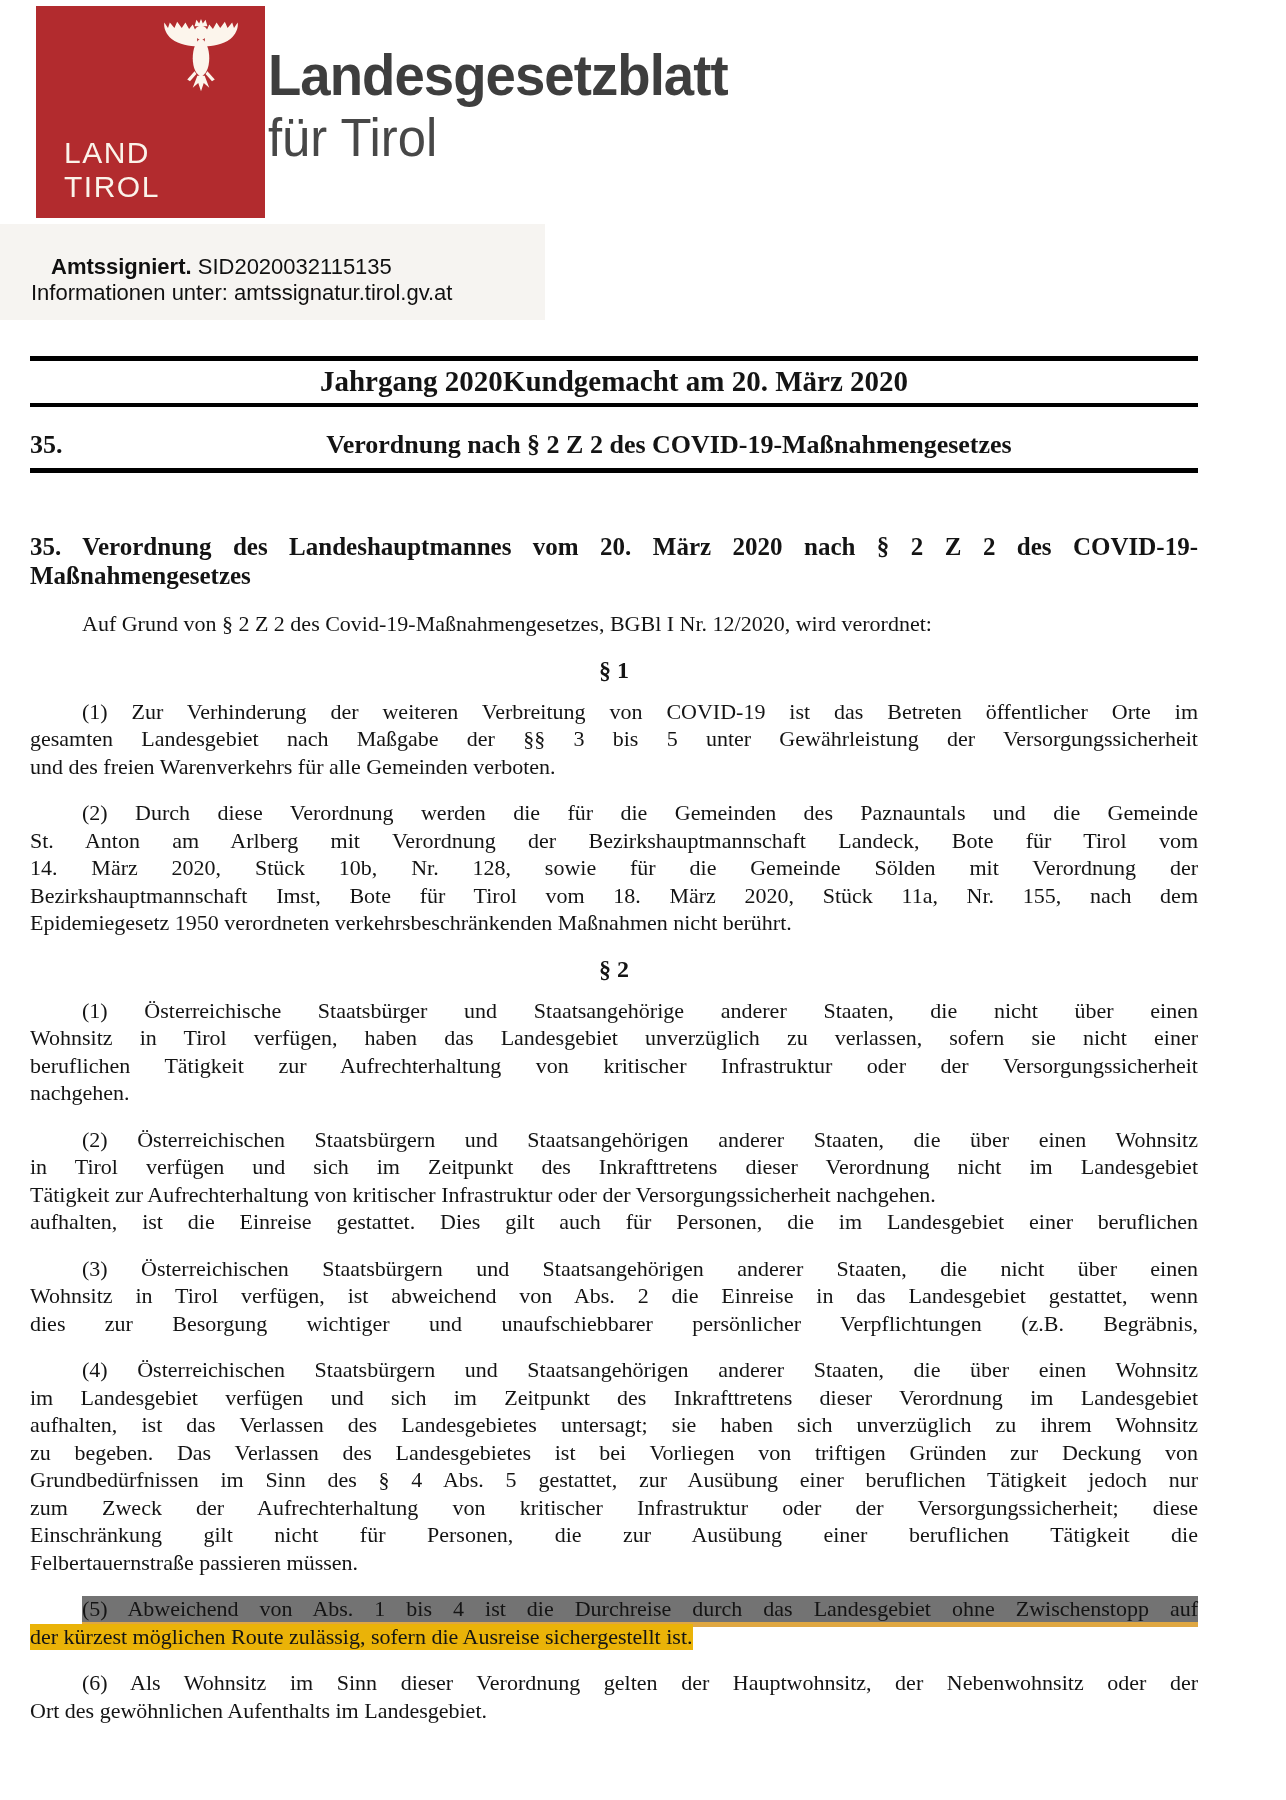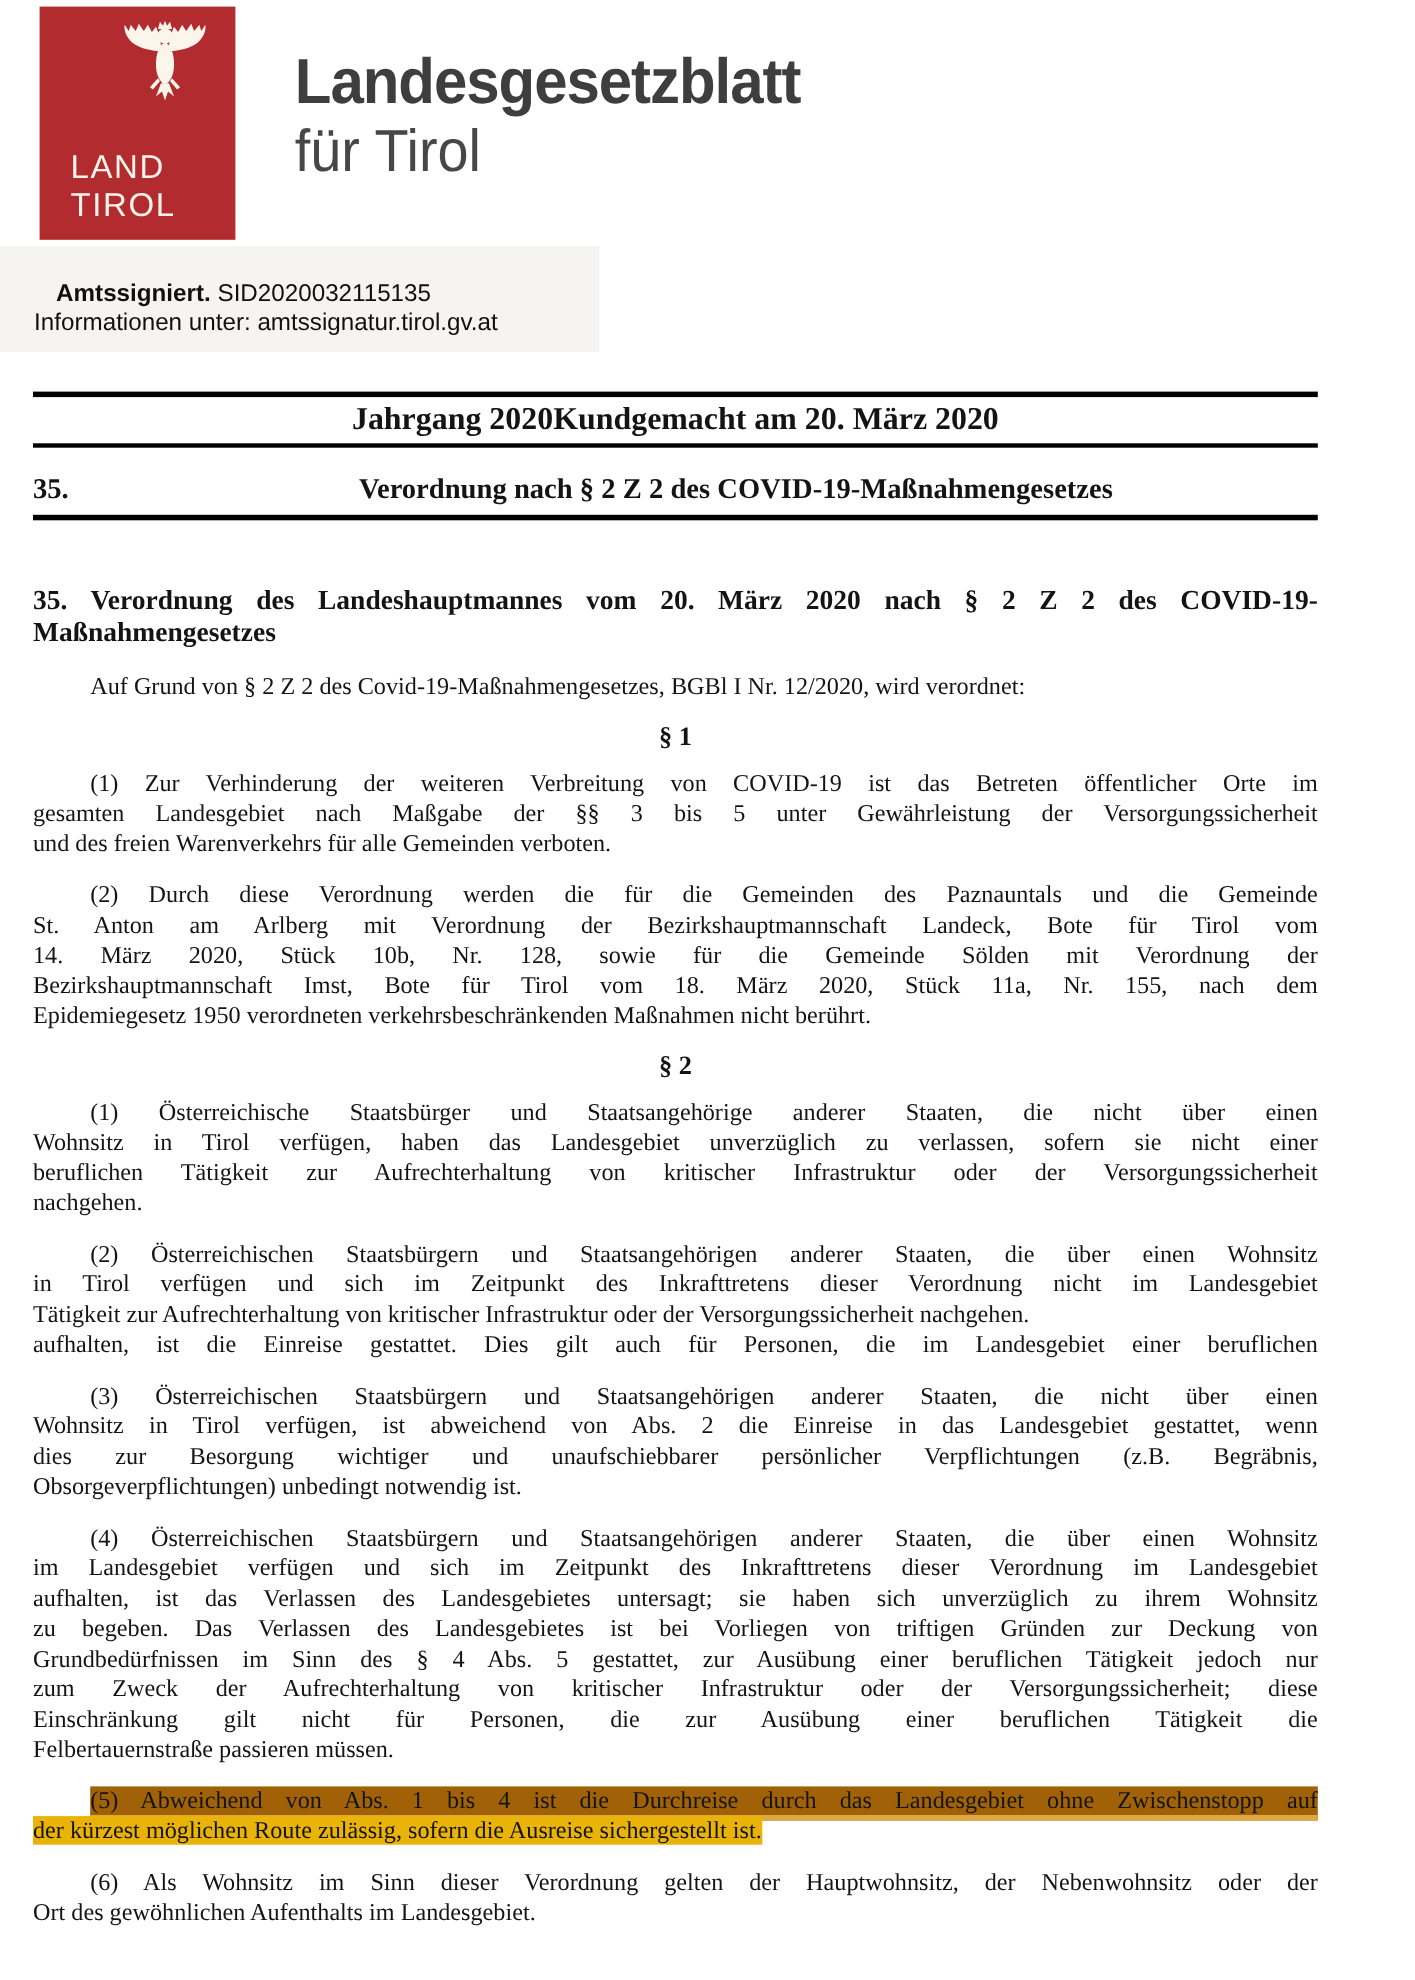--- a/index.html
+++ b/index.html
@@ -1,21 +1,21 @@
 <!DOCTYPE html>
 <html><head>
 <meta charset="utf-8">
 <style>
   html,body{margin:0;padding:0;background:#ffffff;}
   .page{position:relative;width:1286px;height:1800px;background:#ffffff;overflow:hidden;
         font-family:"Liberation Serif",serif;color:#141414;}
 
   
   .sig-box{position:absolute;left:0;top:224px;width:545px;height:96px;background:#f6f4f1;}
-  .logo{position:absolute;left:36px;top:6px;width:178px;height:212px;background:#b22b2e;text-decoration:underline;}
+  .logo{position:absolute;left:36px;top:6px;width:229px;height:212px;background:#b22b2e;text-decoration:underline;}
   .logo-eagle{position:absolute;right:20px;top:10px;width:88px;height:92px;}
   .logo-text{position:absolute;left:28px;bottom:14px;font-family:"Liberation Sans",sans-serif;
              font-size:30px;line-height:34px;color:#fbf3ea;letter-spacing:1.5px;font-weight:400;}
   .brand{position:absolute;left:268px;top:44px;font-family:"Liberation Sans",sans-serif;color:#3e3e3e;}
   .brand-1{font-size:58px;font-weight:700;letter-spacing:-1px;line-height:62px;
            transform:scaleX(.94);transform-origin:left;}
   .brand-2{font-size:54px;font-weight:400;line-height:58px;margin-top:2px;color:#474747;
            transform:scaleX(.94);transform-origin:left;}
   .sig{position:absolute;left:31px;top:254px;font-family:"Liberation Sans",sans-serif;
        font-size:22px;line-height:26px;color:#101010;}
@@ -134,34 +134,33 @@
         <div class="para">
           <div class="line indent">(2) Österreichischen Staatsbürgern und Staatsangehörigen anderer Staaten, die über einen Wohnsitz</div>
           <div class="line">in Tirol verfügen und sich im Zeitpunkt des Inkrafttretens dieser Verordnung nicht im Landesgebiet</div>
           <div class="line last">Tätigkeit zur Aufrechterhaltung von kritischer Infrastruktur oder der Versorgungssicherheit nachgehen.</div>
           <div class="line">aufhalten, ist die Einreise gestattet. Dies gilt auch für Personen, die im Landesgebiet einer beruflichen</div>
         </div>
         <div class="para">
           <div class="line indent">(3) Österreichischen Staatsbürgern und Staatsangehörigen anderer Staaten, die nicht über einen</div>
           <div class="line">Wohnsitz in Tirol verfügen, ist abweichend von Abs. 2 die Einreise in das Landesgebiet gestattet, wenn</div>
           <div class="line">dies zur Besorgung wichtiger und unaufschiebbarer persönlicher Verpflichtungen (z.B. Begräbnis,</div>
-          <div class="line last">Obsorgeverpflichtungen) unbedingt notwendig ist.</div>
         </div>
         <div class="para">
           <div class="line indent">(4) Österreichischen Staatsbürgern und Staatsangehörigen anderer Staaten, die über einen Wohnsitz</div>
           <div class="line">im Landesgebiet verfügen und sich im Zeitpunkt des Inkrafttretens dieser Verordnung im Landesgebiet</div>
           <div class="line">aufhalten, ist das Verlassen des Landesgebietes untersagt; sie haben sich unverzüglich zu ihrem Wohnsitz</div>
           <div class="line">zu begeben. Das Verlassen des Landesgebietes ist bei Vorliegen von triftigen Gründen zur Deckung von</div>
           <div class="line">Grundbedürfnissen im Sinn des § 4 Abs. 5 gestattet, zur Ausübung einer beruflichen Tätigkeit jedoch nur</div>
           <div class="line">zum Zweck der Aufrechterhaltung von kritischer Infrastruktur oder der Versorgungssicherheit; diese</div>
           <div class="line">Einschränkung gilt nicht für Personen, die zur Ausübung einer beruflichen Tätigkeit die</div>
           <div class="line last">Felbertauernstraße passieren müssen.</div>
         </div>
         <div class="para">
-          <div class="line indent"><span class="hl" style="background: #a16207; border-bottom: 5px solid rgb(223, 167, 66);">(5) Abweichend von Abs. 1 bis 4 ist die Durchreise durch das Landesgebiet ohne Zwischenstopp auf</span></div>
+          <div class="line indent"><span class="hl" style="background: #737373; border-bottom: 5px solid rgb(223, 167, 66);">(5) Abweichend von Abs. 1 bis 4 ist die Durchreise durch das Landesgebiet ohne Zwischenstopp auf</span></div>
           <div class="line last"><span class="hl" style="background: #eab308;">der kürzest möglichen Route zulässig, sofern die Ausreise sichergestellt ist.</span></div>
         </div>
         <div class="para">
           <div class="line indent">(6) Als Wohnsitz im Sinn dieser Verordnung gelten der Hauptwohnsitz, der Nebenwohnsitz oder der</div>
           <div class="line last">Ort des gewöhnlichen Aufenthalts im Landesgebiet.</div>
         </div>
       </div>
   </div>
 
 </div>

